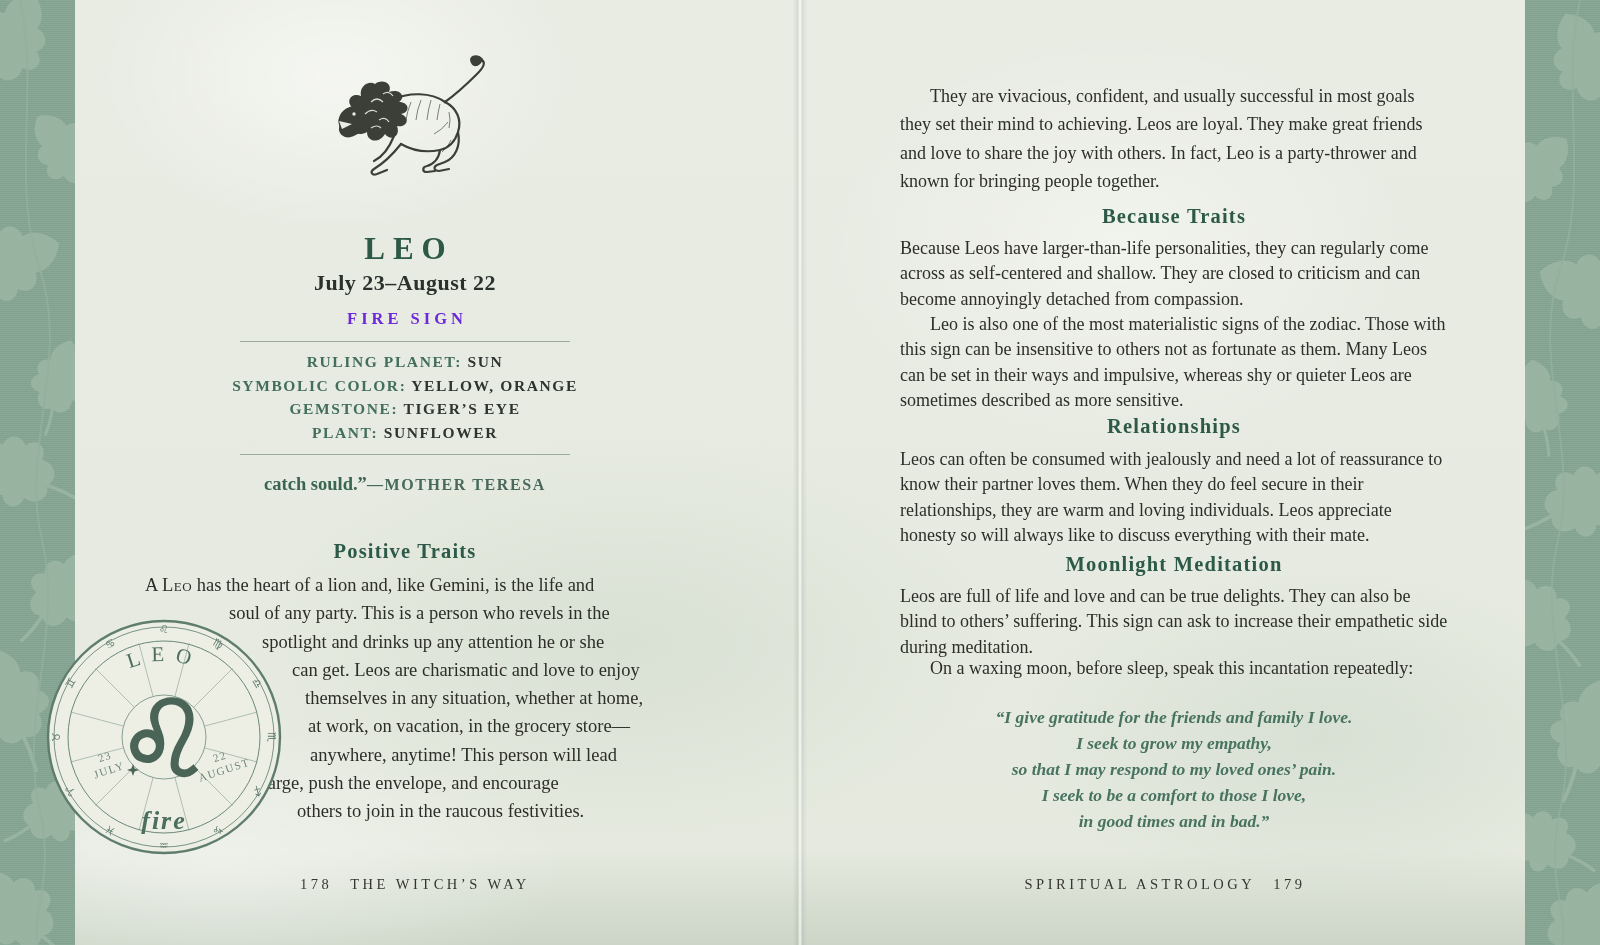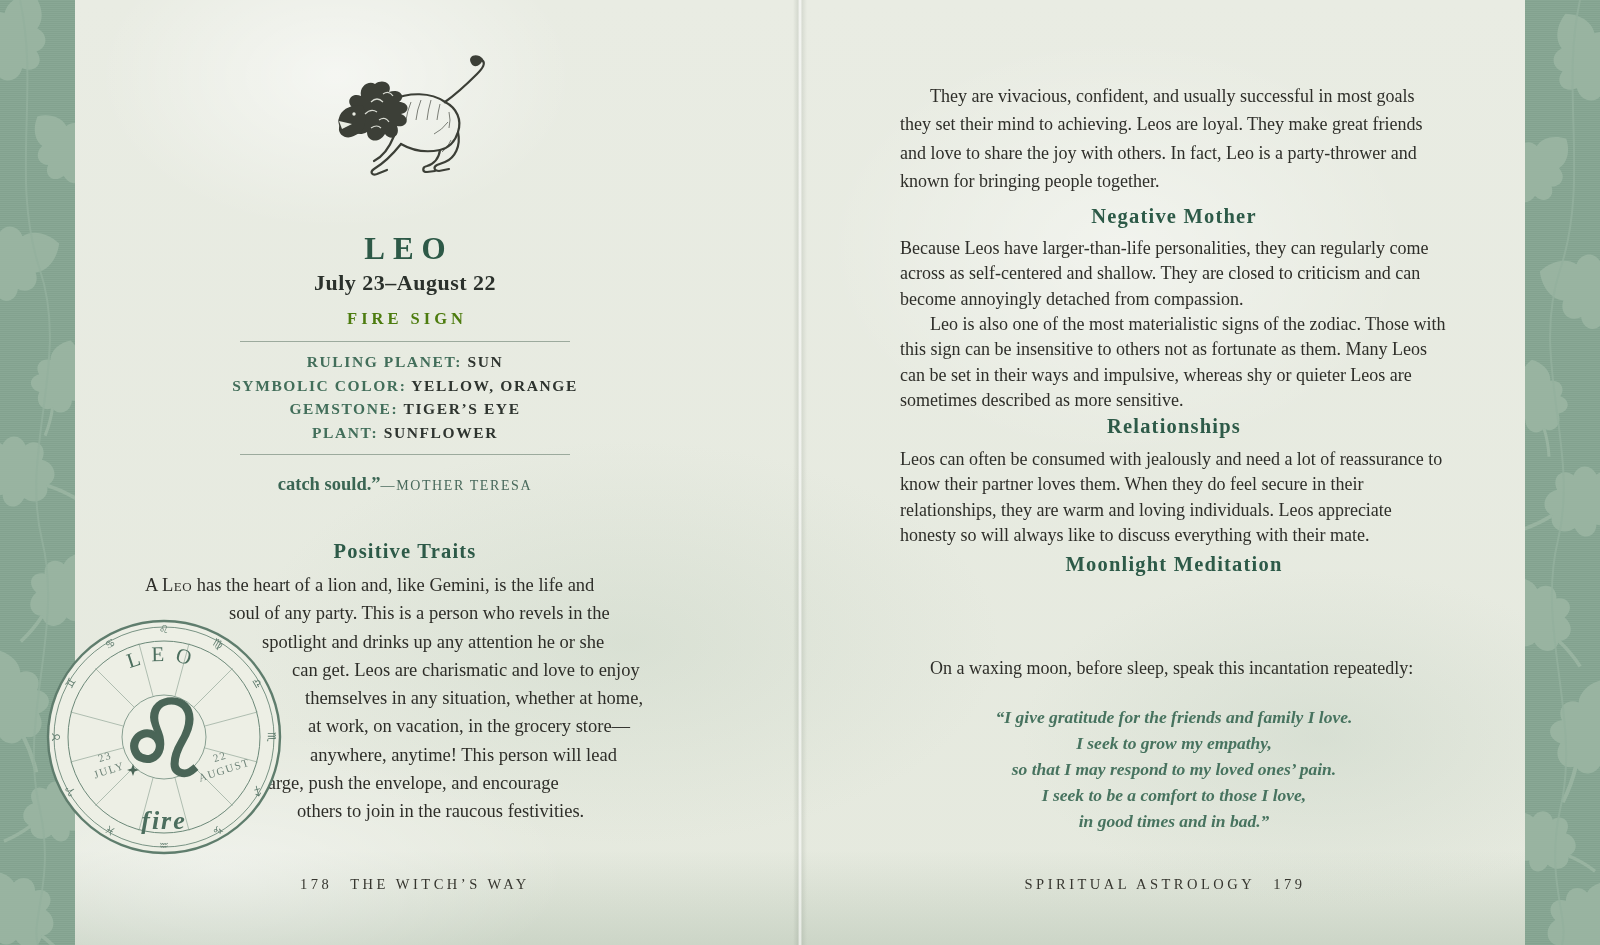--- a/index.html
+++ b/index.html
@@ -42,38 +42,38 @@
     left:70px; top:231px; width:520px; text-align:center;
     font-size:31px; font-weight:700; letter-spacing:8px; text-indent:8px;
     color:#2d5947;
   }
   .sign-date {
     left:70px; top:270px; width:520px; text-align:center;
     font-size:22px; font-weight:700; color:#2b312c; letter-spacing:.5px;
   }
   .sign-element {
     left:70px; top:309px; width:520px; text-align:center;
-    font-size:16.5px; font-weight:700; letter-spacing:4px; text-indent:4px; color:#4d7c0f;
+    font-size:16.5px; font-weight:700; letter-spacing:4px; text-indent:4px; color:#6d28d9;
   }
   .rule { left:165px; width:330px; height:1px; background:#9caa9d; }
   .rule-1 { top:341px; } .rule-2 { top:454px; }
 
   .details {
     left:40px; top:350px; width:580px; text-align:center;
     font-size:15.5px; font-weight:700; letter-spacing:1.6px; line-height:23.6px;
   }
   .detail-label { color:#426e5a; }
   .detail-value { color:#2e342f; }
 
   .quote-block {
     left:70px; top:472px; width:520px; text-align:center;
     font-size:18.5px; font-weight:700; color:#3a6553; line-height:24.5px;
   }
   .quote-attr {
-    font-weight:400; font-size:14px; letter-spacing:1.6px;
+    font-weight:700; font-size:16px; letter-spacing:1.6px;
     color:#48695b; text-transform:uppercase;
   }
 
   .pos-heading, .rp-heading {
     text-align:center; font-size:20.5px; font-weight:700;
     letter-spacing:1.2px; color:#2d5a48;
   }
   .pos-heading { left:70px; top:540px; width:520px; }
 
   .pos-par { left:70px; top:571px; width:560px; font-size:18.5px; }
@@ -306,28 +306,29 @@
 
   <div class="abs folio folio-left">
     <span>178</span><span class="folio-gap"></span><span>The Witch’s Way</span>
   </div>
 </div>
 
 <div class="page page-right">
 
   <div class="abs rp-col rp-intro">They are vivacious, confident, and usually successful in most goals they set their mind to achieving. Leos are loyal. They make great friends and love to share the joy with others. In fact, Leo is a party-thrower and known for bringing people together.</div>
 
-  <div class="abs rp-heading rph-1">Negative Mother</div>
+  <div class="abs rp-heading rph-1">Because Traits</div>
   <div class="abs rp-col rp-p rp-nt1">Because Leos have larger-than-life personalities, they can regularly come across as self-centered and shallow. They are closed to criticism and can become annoyingly detached from compassion.</div>
   <div class="abs rp-col rp-p rp-indent rp-nt2">Leo is also one of the most materialistic signs of the zodiac. Those with this sign can be insensitive to others not as fortunate as them. Many Leos can be set in their ways and impulsive, whereas shy or quieter Leos are sometimes described as more sensitive.</div>
 
   <div class="abs rp-col rp-p rp-rel">Leos can often be consumed with jealously and need a lot of reassurance to know their partner loves them. When they do feel secure in their relationships, they are warm and loving individuals. Leos appreciate honesty so will always like to discuss everything with their mate.</div>
   <div class="abs rp-heading rph-2">Relationships</div>
 
   <div class="abs rp-heading rph-3">Moonlight Meditation</div>
+  <div class="abs rp-col rp-p rp-mm1">Leos are full of life and love and can be true delights. They can also be blind to others’ suffering. This sign can ask to increase their empathetic side during meditation.</div>
   <div class="abs rp-col rp-p rp-indent rp-mm2">On a waxing moon, before sleep, speak this incantation repeatedly:</div>
 
   <div class="abs incant">
     <div>“I give gratitude for the friends and family I love.</div>
     <div>I seek to grow my empathy,</div>
     <div>so that I may respond to my loved ones’ pain.</div>
     <div>I seek to be a comfort to those I love,</div>
     <div>in good times and in bad.”</div>
   </div>
 

